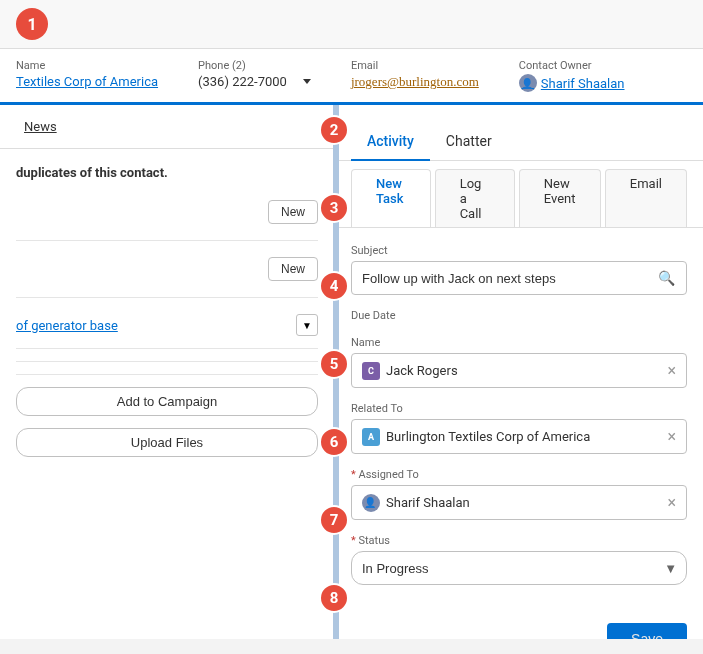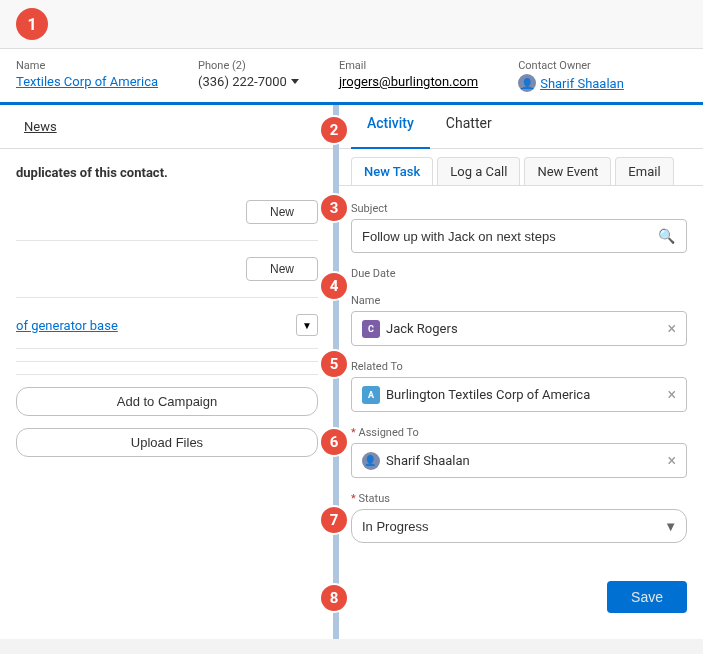--- a/index.html
+++ b/index.html
@@ -54,22 +54,23 @@
       color: #0070d2;
       font-size: 13px;
       text-decoration: underline;
       cursor: pointer;
     }
     .contact-field .value.black {
       color: #333;
       text-decoration: none;
     }
     .contact-field .value.link {
-      color: #000000;
+      color: #a16207;
       text-decoration: underline;
+      font-family: Liberation Serif, serif;
     }
     .contact-owner-val {
       display: flex;
       align-items: center;
       gap: 4px;
       color: #0070d2;
       text-decoration: underline;
       cursor: pointer;
     }
     .owner-icon {
@@ -79,21 +80,21 @@
       border-radius: 50%;
       display: flex;
       align-items: center;
       justify-content: center;
       color: white;
       font-size: 10px;
     }
     .phone-val {
       display: flex;
       align-items: center;
-      gap: 4px;
+      gap: 16px;
     }
     .phone-arrow {
       width: 0;
       height: 0;
       border-left: 4px solid transparent;
       border-right: 4px solid transparent;
       border-top: 5px solid #333;
       display: inline-block;
       cursor: pointer;
     }
@@ -141,21 +142,21 @@
       align-items: center;
       margin-bottom: 16px;
       border-bottom: 1px solid #e5e5e5;
       padding-bottom: 16px;
       min-height: 40px;
       position: relative;
     }
     .new-btn {
       border: 1px solid #c0c0c0;
       background: white;
-      padding: 4px 23px;
+      padding: 4px 12px;
       border-radius: 4px;
       font-size: 12px;
       cursor: pointer;
       color: #333;
     }
     .generator-row {
       display: flex;
       align-items: center;
       justify-content: space-between;
       margin-bottom: 8px;
@@ -215,21 +216,22 @@
     .right-panel {
       flex: 1;
       background: white;
       overflow-y: auto;
       position: relative;
     }
     .right-tabs-header {
       display: flex;
       border-bottom: 1px solid #ddd;
       padding: 0 16px;
-      height: 44px;
+      height: 56px;
+      align-items: flex-end;
     }
     .right-tab {
       padding: 10px 16px;
       font-size: 14px;
       cursor: pointer;
       color: #333;
       border-bottom: 2px solid transparent;
       margin-bottom: -1px;
     }
     .right-tab.active {
@@ -237,21 +239,21 @@
       border-bottom: 2px solid #0070d2;
       font-weight: 500;
     }
     .action-tabs {
       display: flex;
       border-bottom: 1px solid #ddd;
       padding: 8px 16px 0;
       gap: 4px;
     }
     .action-tab {
-      padding: 6px 12px;
+      padding: 6px 24px;
       font-size: 13px;
       cursor: pointer;
       color: #333;
       border-radius: 4px 4px 0 0;
       background: #f8f8f8;
       border: 1px solid #ddd;
       border-bottom: none;
     }
     .action-tab.active {
       background: white;

